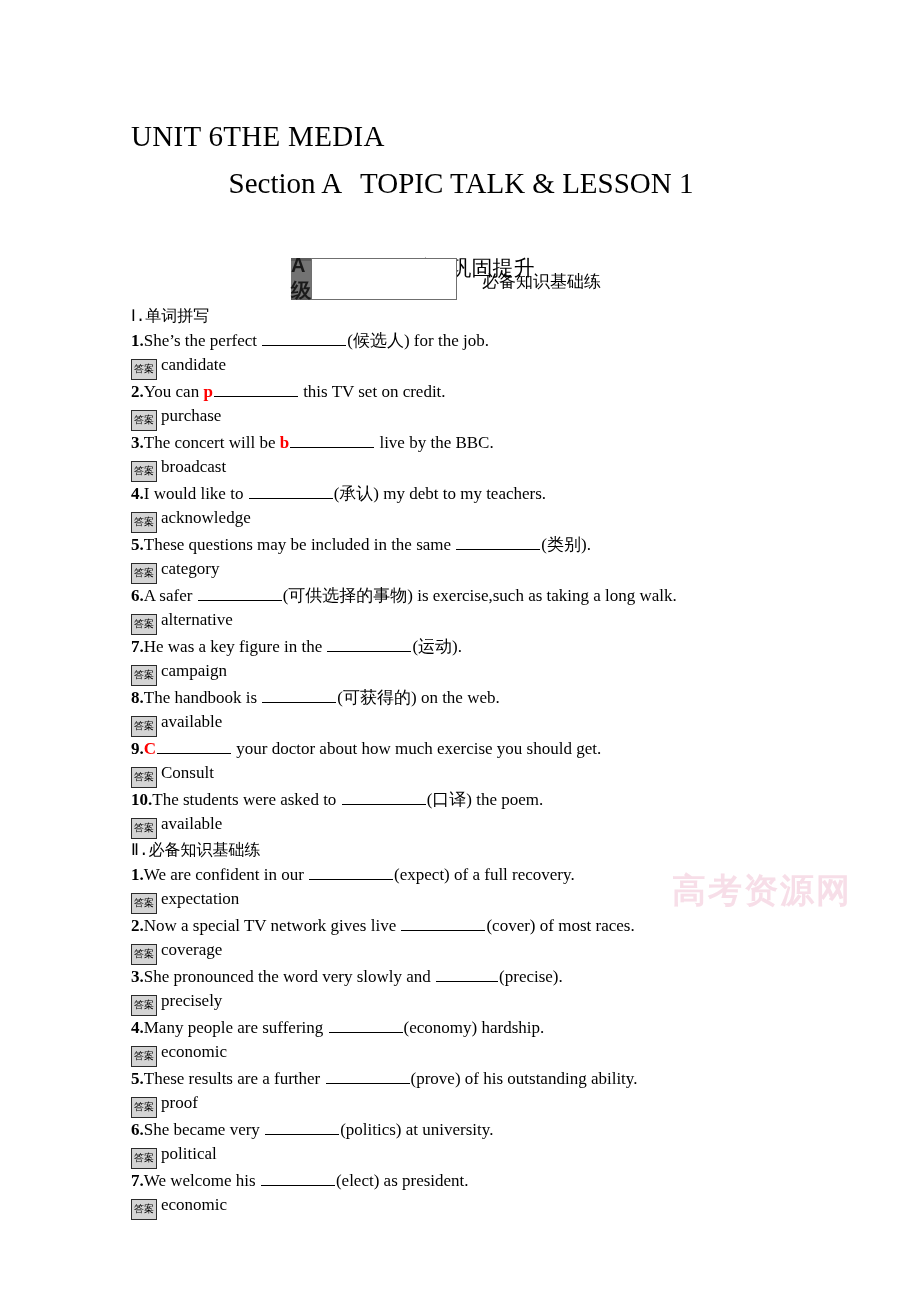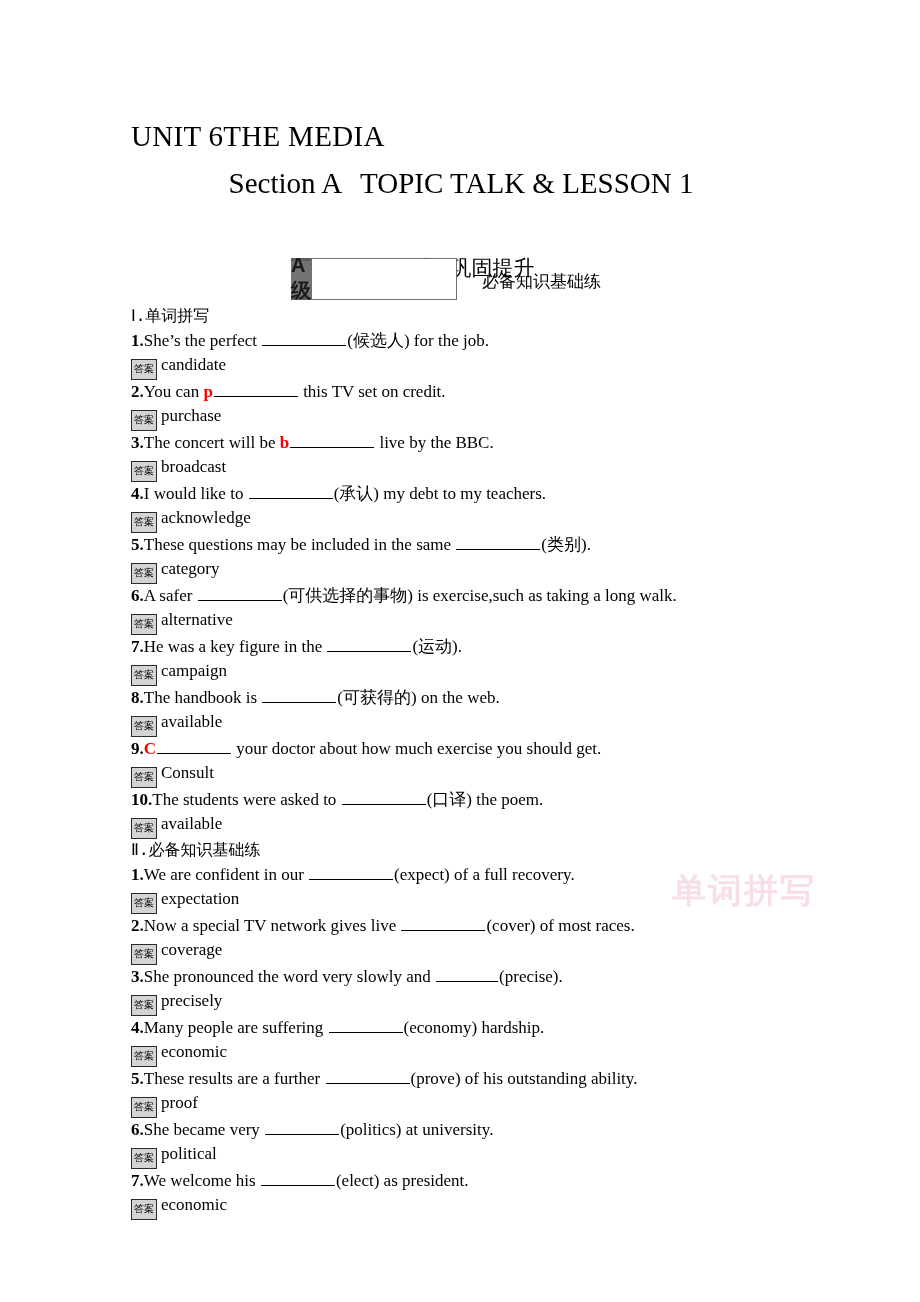--- a/index.html
+++ b/index.html
@@ -168,21 +168,21 @@
     margin-right: 4px;
     vertical-align: -2px;
   }
   .ans-text { font-size: 17px; }
 </style>
 </head>
 <body>
 
 <div class="page">
 
-  <div class="watermark">单词拼写</div>
+  <div class="watermark">高考资源网</div>
 
   <div class="unit-title">UNIT 6THE MEDIA</div>
 
   <div class="section-title">
     <span>Section A</span><span class="gap"></span><span>TOPIC TALK &amp; LESSON 1</span>
   </div>
 
   <div class="sub-title">课后篇巩固提升</div>
 
   <div class="level-banner">

